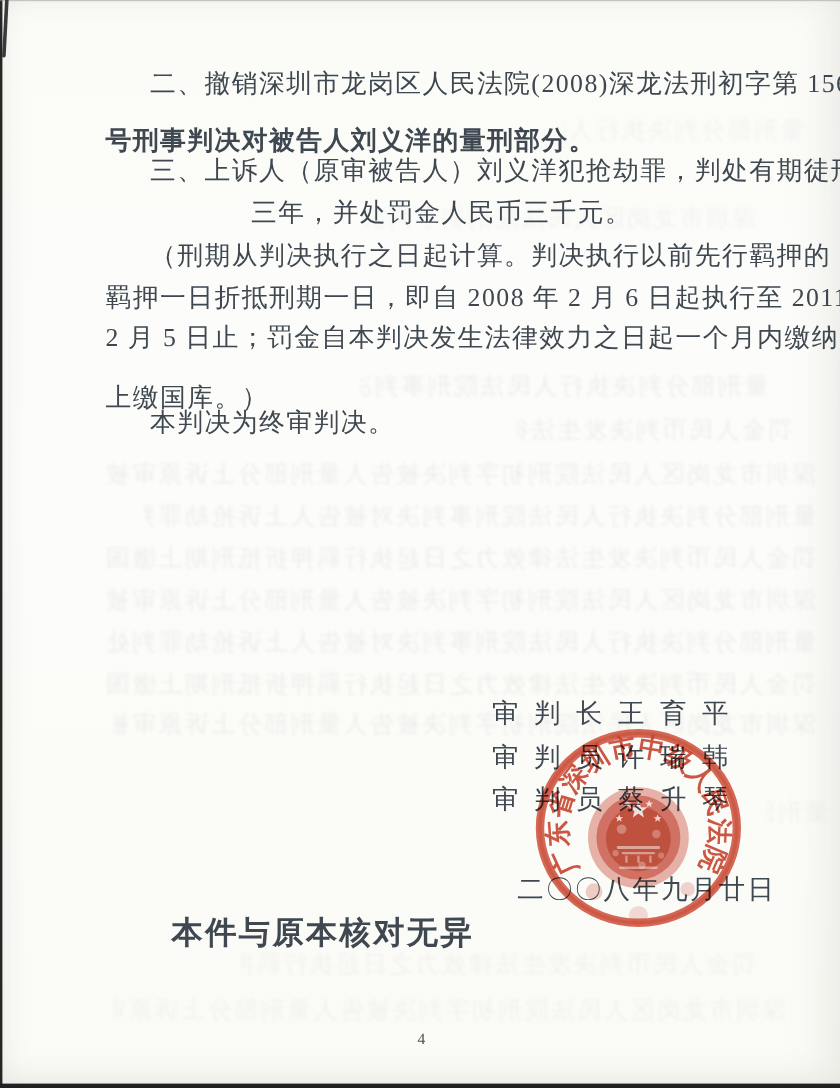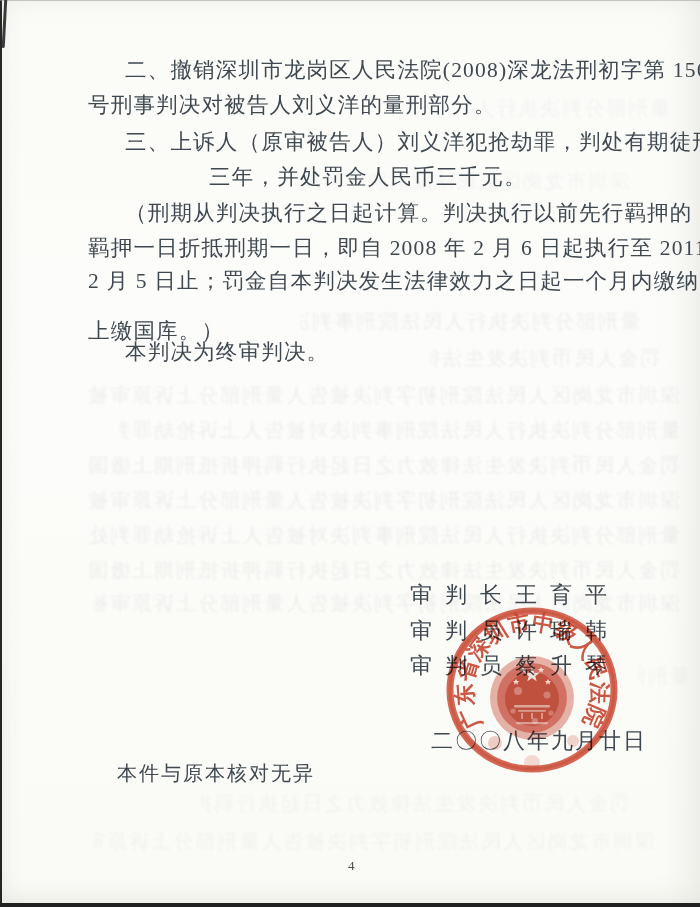--- a/index.html
+++ b/index.html
@@ -25,21 +25,21 @@
     font-size:21.5px;
     letter-spacing:1.2px;
     white-space:nowrap;
     z-index:3;
   }
   .jline.indent{left:125px;}
   
   .sig-line{position:absolute;color:#3f4850;font-size:22px;white-space:nowrap;z-index:3;}
   .spaced{letter-spacing:13px;}
   .date-line{letter-spacing:2px;}
-  .note-line{position:absolute;left:117px;top:760px;color:#3f4850;font-size:20px;letter-spacing:2px;z-index:3;}
+  .note-line{position:absolute;left:143px;top:760px;color:#3f4850;font-size:26px;letter-spacing:2px;z-index:3;font-weight:bold;}
   .page-num{position:absolute;left:348px;top:858px;color:#4e4e4c;font-size:13px;z-index:3;}
   
   .bleed{
     position:absolute;height:24px;overflow:hidden;
     color:#5e6e66;font-size:20px;letter-spacing:2px;
     white-space:nowrap;
     opacity:.085;filter:blur(1.3px);
     transform:scaleX(-1);
     z-index:1;pointer-events:none;
   }
@@ -75,21 +75,21 @@
   <div class="bleed" style="top:452px;left:85px;width:595px;">罚金人民币判决发生法律效力之日起执行羁押折抵刑期上缴国库终审判决部分</div>
   <div class="bleed" style="top:487px;left:85px;width:595px;">深圳市龙岗区人民法院刑初字判决被告人量刑部分上诉原审被告人犯抢劫罪名</div>
   <div class="bleed" style="top:522px;left:85px;width:595px;">量刑部分判决执行人民法院刑事判决对被告人上诉抢劫罪判处有期徒刑罚金</div>
   <div class="bleed" style="top:557px;left:85px;width:595px;">罚金人民币判决发生法律效力之日起执行羁押折抵刑期上缴国库终审判决部分</div>
   <div class="bleed" style="top:590px;left:95px;width:585px;">深圳市龙岗区人民法院刑初字判决被告人量刑部分上诉原审被告人犯抢劫罪名</div>
   <div class="bleed lite" style="top:663px;left:638px;width:52px;">量刑部分判决执行人民法院刑事判决对被告人上诉抢劫罪判处有期徒刑罚金</div>
   <div class="bleed lite" style="top:790px;left:200px;width:430px;">罚金人民币判决发生法律效力之日起执行羁押折抵刑期上缴国库终审判决部分</div>
   <div class="bleed lite" style="top:828px;left:95px;width:560px;">深圳市龙岗区人民法院刑初字判决被告人量刑部分上诉原审被告人犯抢劫罪名</div>
 
   <div class="jline indent" style="top:55px;">二、撤销深圳市龙岗区人民法院(2008)深龙法刑初字第 1568</div>
-  <div class="jline" style="top:90px;">号刑事判决对被告人刘义洋的量刑部分。</div>
+  <div class="jline" style="top:102px;font-weight:bold;">号刑事判决对被告人刘义洋的量刑部分。</div>
   <div class="jline indent" style="top:127px;">三、上诉人（原审被告人）刘义洋犯抢劫罪，判处有期徒刑</div>
   <div class="jline" style="top:162px;text-align:center;">三年，并处罚金人民币三千元。</div>
   <div class="jline indent" style="top:198px;">（刑期从判决执行之日起计算。判决执行以前先行羁押的，</div>
   <div class="jline" style="top:233px;">羁押一日折抵刑期一日，即自 2008 年 2 月 6 日起执行至 2011 年</div>
   <div class="jline" style="top:266px;">2 月 5 日止；罚金自本判决发生法律效力之日起一个月内缴纳，</div>
   <div class="jline" style="top:316px;">上缴国库。）</div>
   <div class="jline indent" style="top:337px;">本判决为终审判决。</div>
 
   <div class="sig-line" style="left:410px;top:616px;">
     <span class="spaced">审判员</span><span class="spaced">许瑞韩</span>

